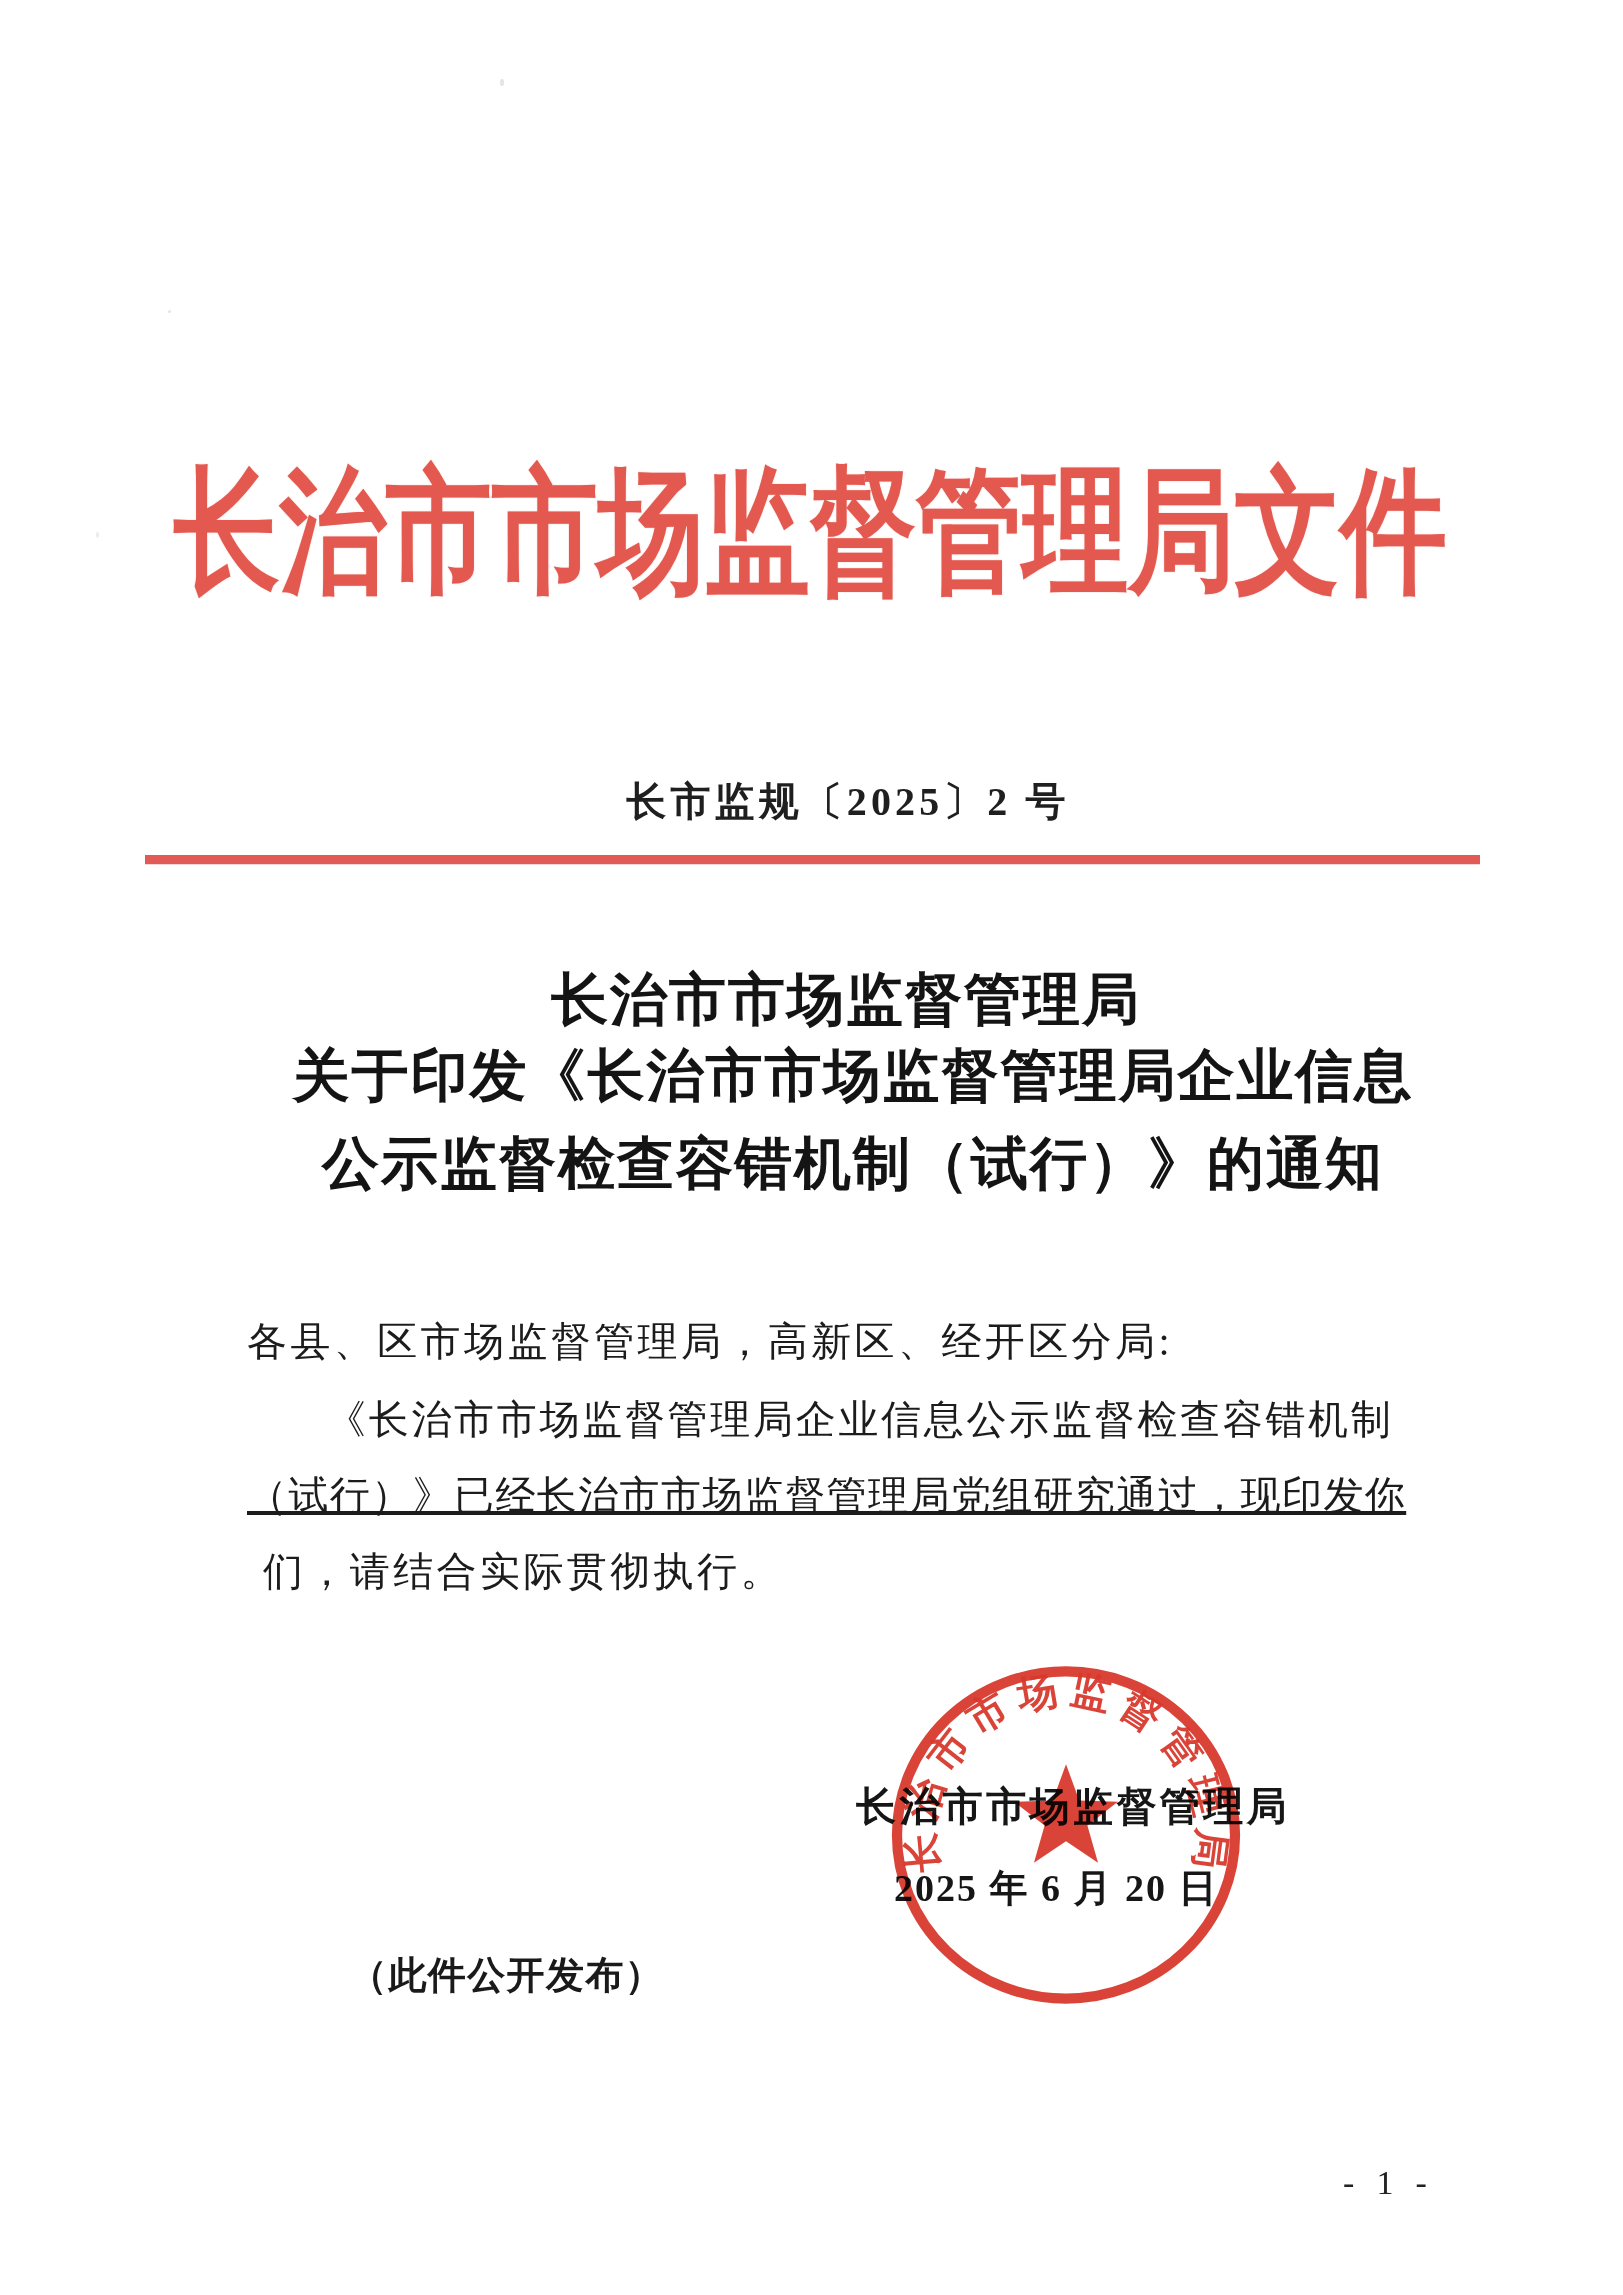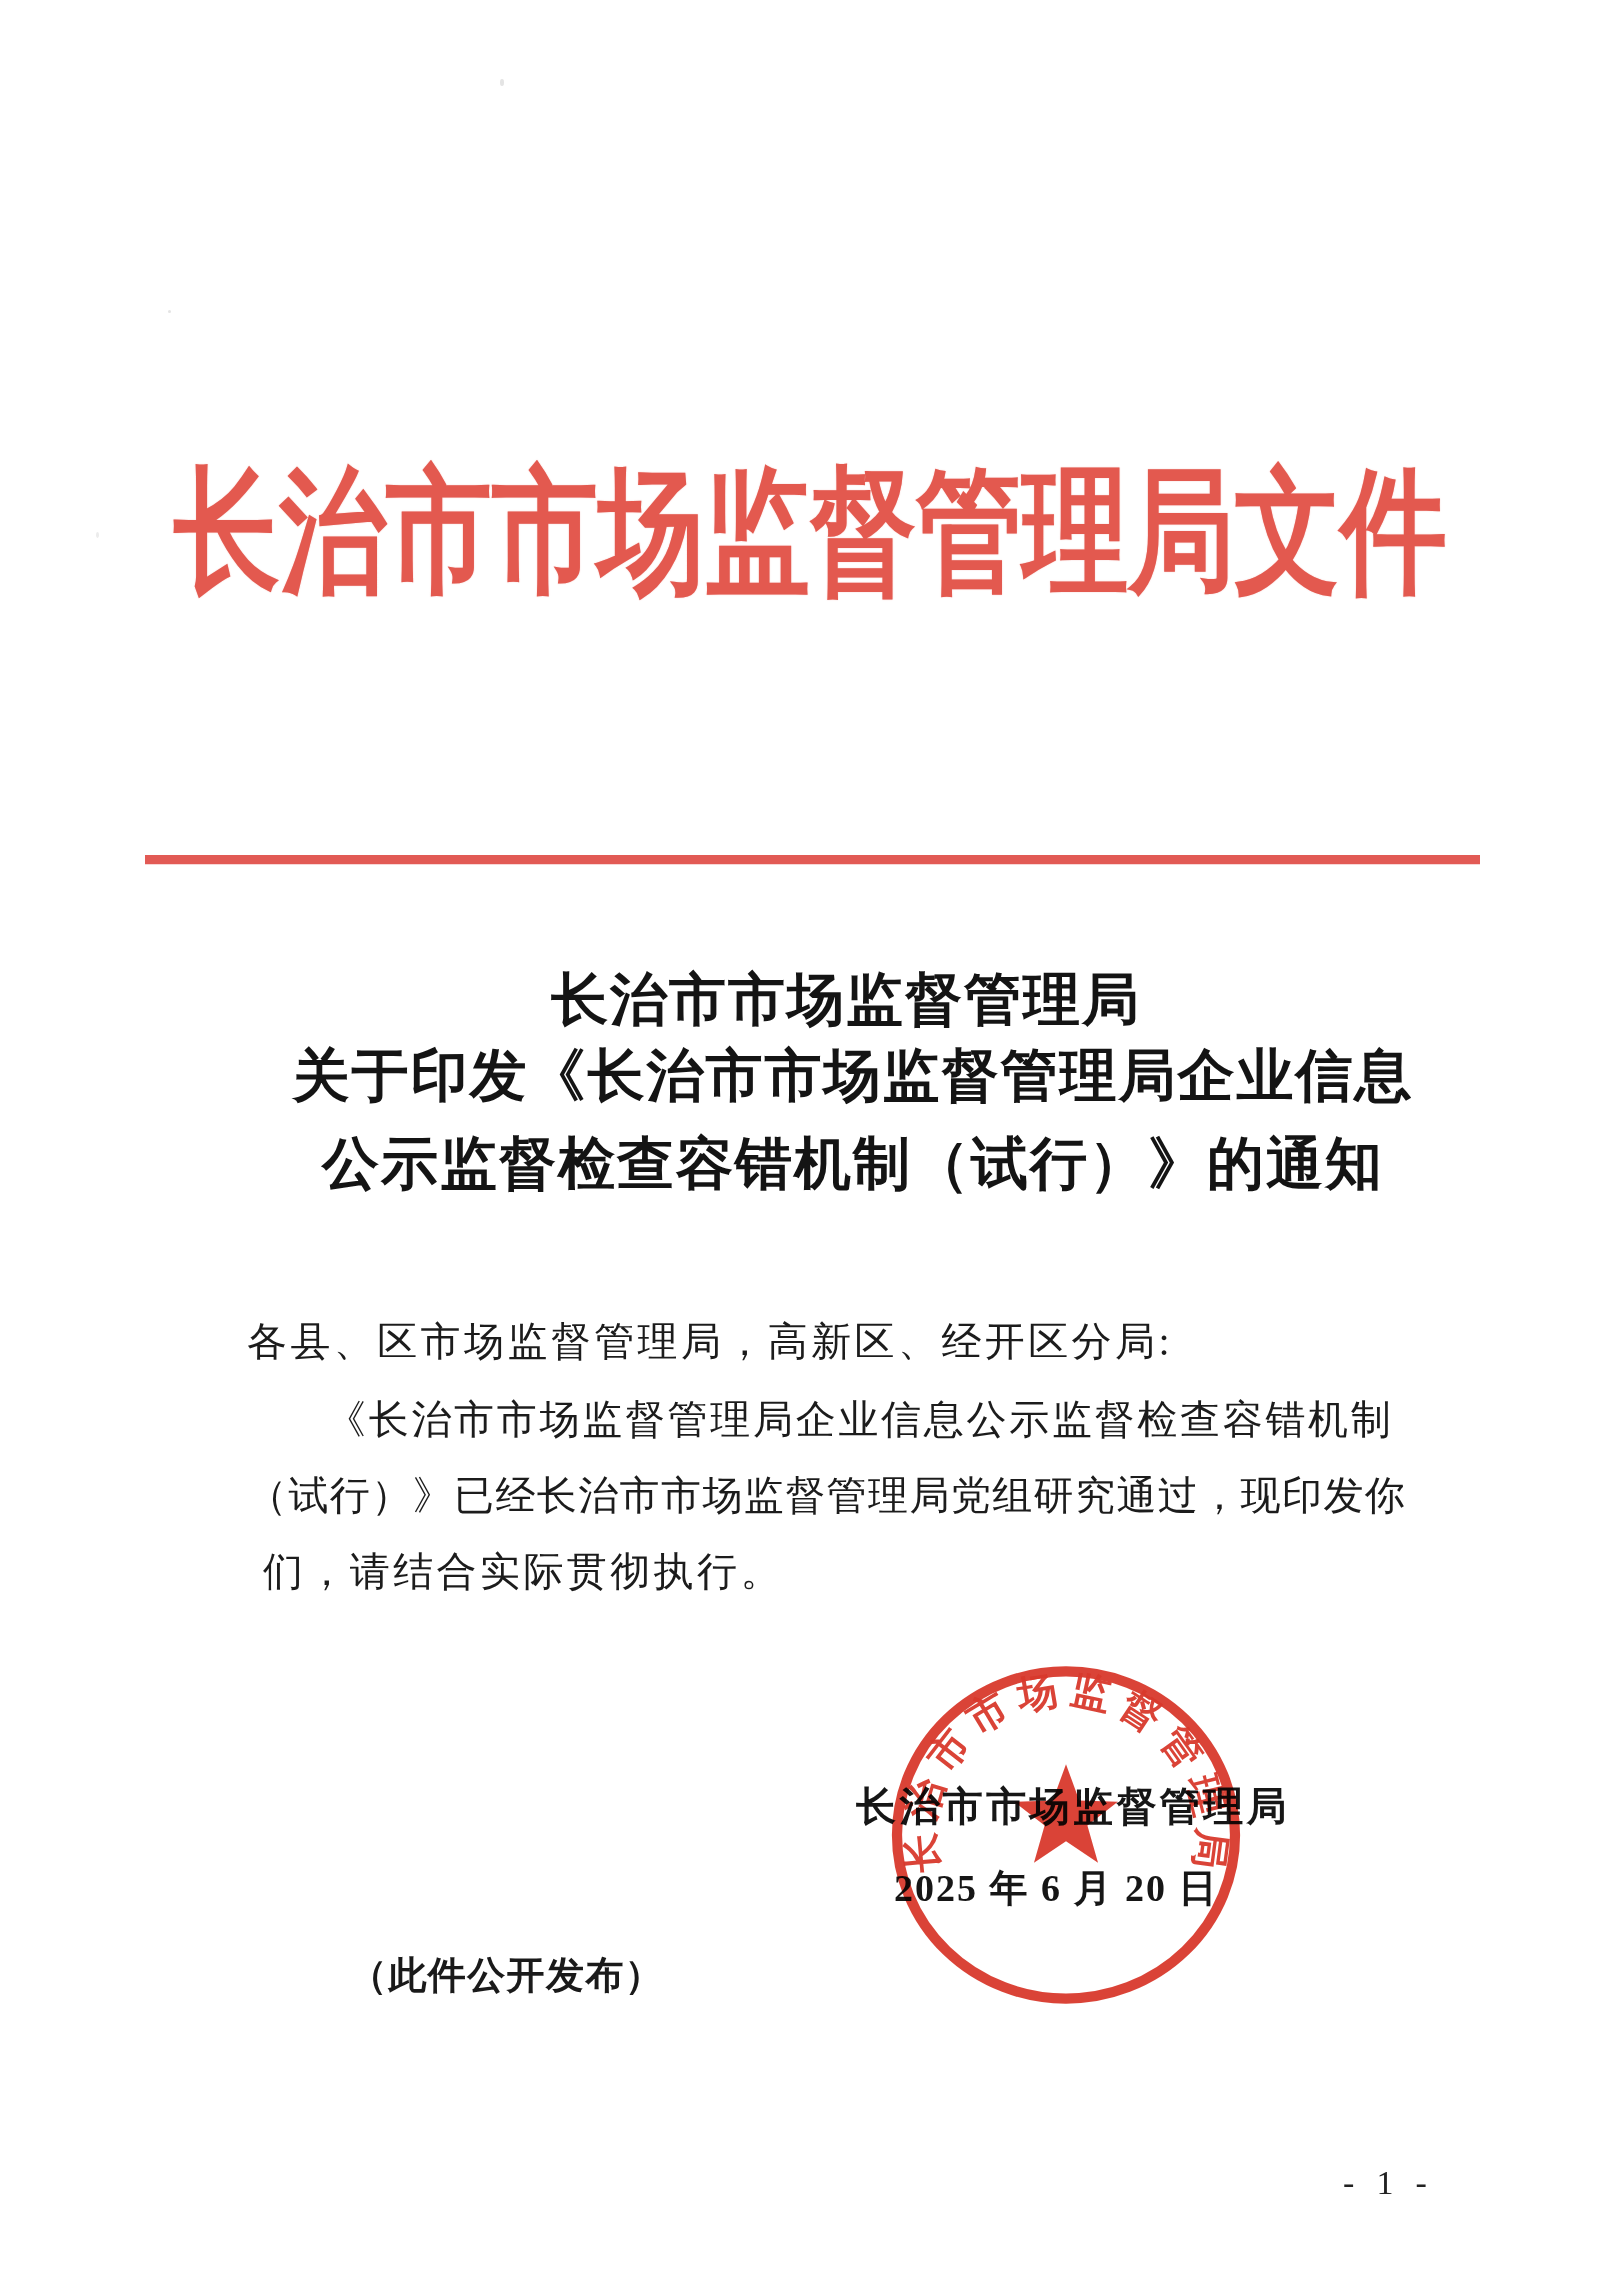--- a/index.html
+++ b/index.html
@@ -53,21 +53,21 @@
   .t3{left:853px;top:1130px;}
   .body-line{
     position:absolute;
     font-size:40px;line-height:48px;
     color:#1c1c1c;
     white-space:nowrap;
     font-weight:500;
   }
   .b1{left:247px;top:1318px;letter-spacing:3.4px;}
   .b2{left:326px;top:1396px;letter-spacing:2.7px;}
-  .b3{left:247px;top:1472px;letter-spacing:1.4px;}
+  .b3{left:247px;top:1472px;letter-spacing:1.4px;text-decoration:underline;}
   .b4{left:247px;top:1548px;letter-spacing:3.4px;margin-left:16px;}
   .signature{
     position:absolute;
     left:856px;top:1782px;
     font-size:40px;line-height:49px;
     letter-spacing:3.4px;
     color:#161616;
     font-weight:600;
     white-space:nowrap;
   }
@@ -109,20 +109,21 @@
   .sp2{left:168px;top:310px;width:3.4px;height:3.4px;opacity:.5;}
   .sp3{left:96px;top:532px;width:2.7px;height:5.5px;opacity:.35;}
 </style>
 </head>
 <body>
 
 <div class="page">
 
   <div class="banner">长治市市场监督管理局文件</div>
 
+  <div class="docnum">长市监规〔2025〕2 号</div>
 
   <div class="redline"></div>
 
   <div class="title-line t1">长治市市场监督管理局</div>
   <div class="title-line t2">关于印发《长治市市场监督管理局企业信息</div>
   <div class="title-line t3">公示监督检查容错机制（试行）》的通知</div>
 
   <div class="body-line b2">《长治市市场监督管理局企业信息公示监督检查容错机制</div>
   <div class="body-line b1">各县、区市场监督管理局，高新区、经开区分局:</div>
   <div class="body-line b3">（试行）》已经长治市市场监督管理局党组研究通过，现印发你</div>

